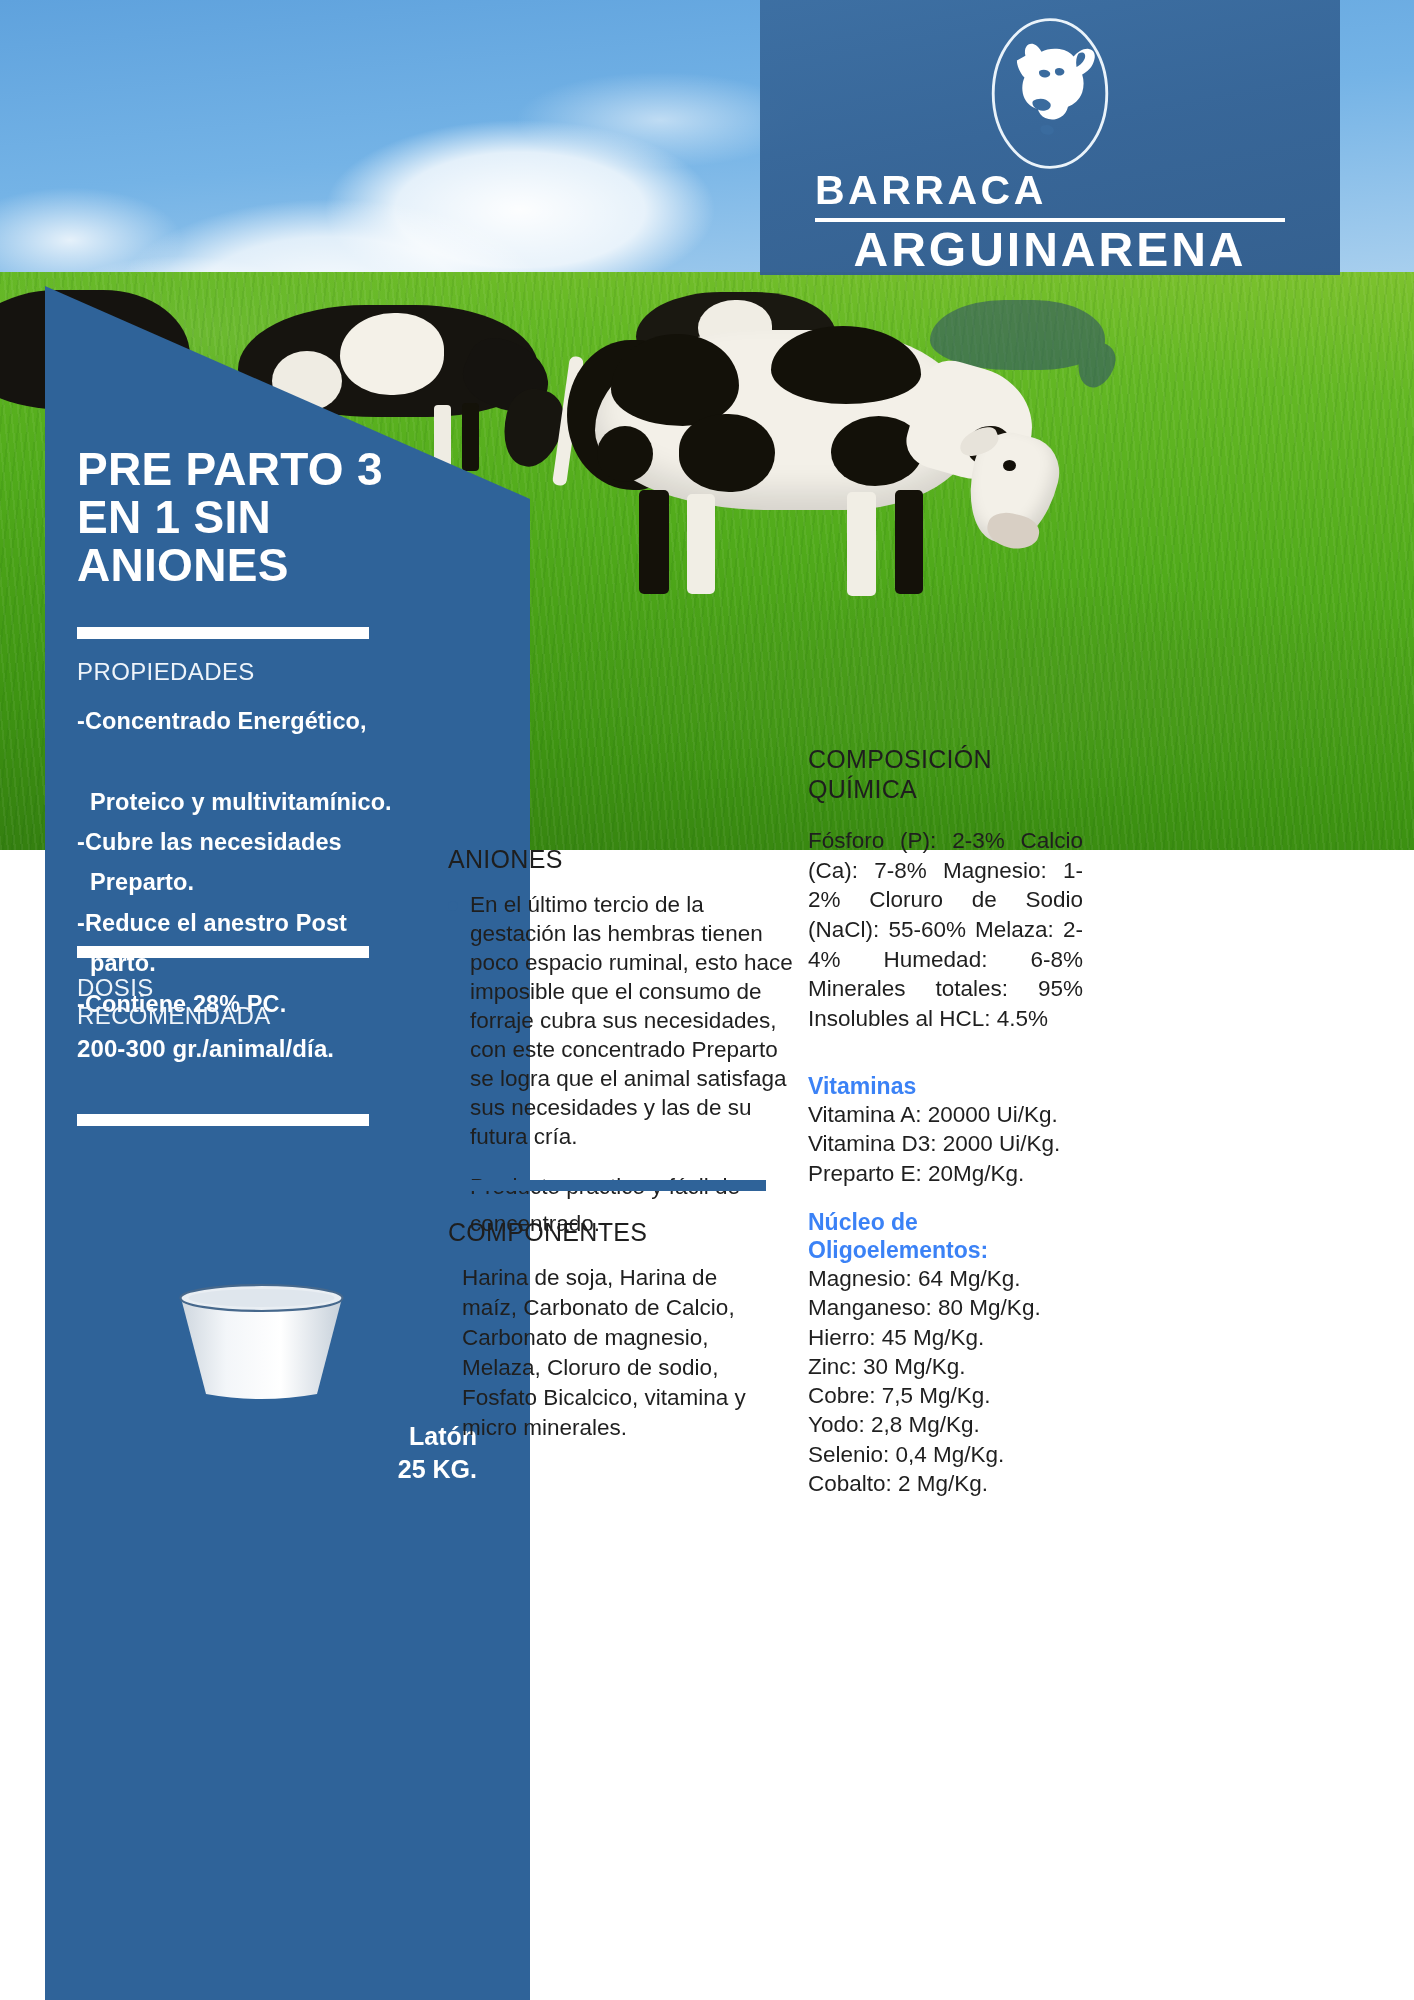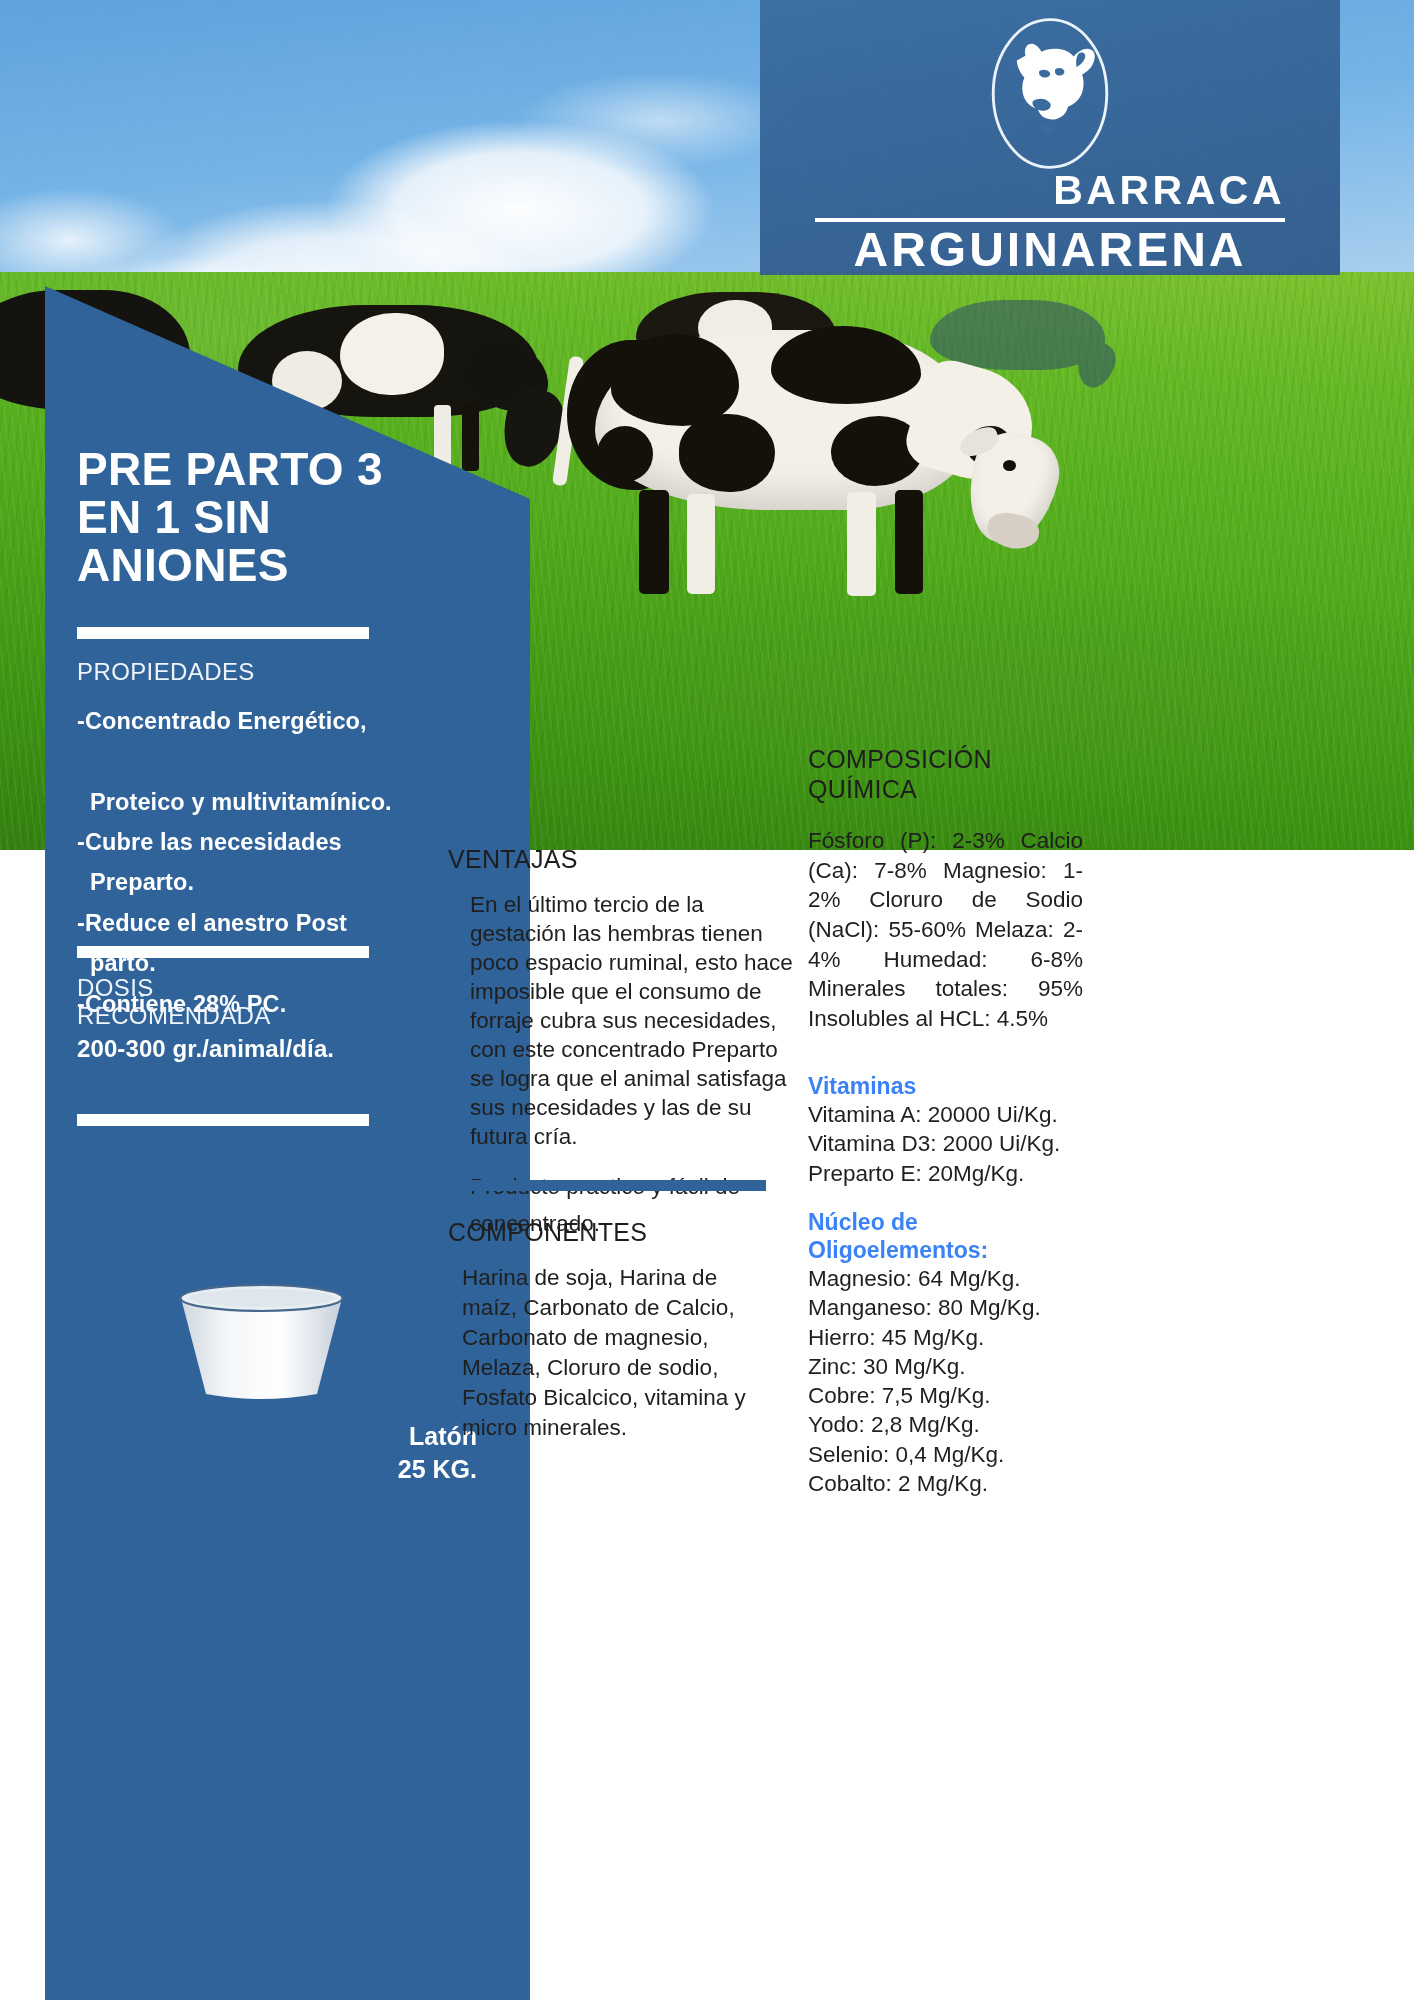--- a/index.html
+++ b/index.html
@@ -154,21 +154,21 @@
     display: flex;
     flex-direction: column;
     align-items: stretch;
     margin-top: -4px;
   }
   .brand-top {
     color: #ffffff;
     font-size: 41px;
     font-weight: 700;
     letter-spacing: 3.5px;
-    text-align: right;
+    text-align: left;
     line-height: 1.05;
   }
   .brand-rule { height: 4px; background: #ffffff; margin: 6px 0 4px; }
   .brand-bottom {
     color: #ffffff;
     font-size: 48px;
     font-weight: 700;
     letter-spacing: 3px;
     text-align: center;
     line-height: 1.02;
@@ -469,21 +469,21 @@
       </svg>
       <div class="bucket-label">
         <span>Latón</span><br>
         <span>25 KG.</span>
       </div>
     </div>
 
   </div>
 
   <div class="col-mid">
-    <div class="sec-head">VENTAJAS</div>
+    <div class="sec-head">ANIONES</div>
     <ul class="adv-list">
       <li class="adv-item">
         <span class="dot"></span>
         <span>En el último tercio de la gestación las hembras tienen poco espacio ruminal, esto hace imposible que el consumo de forraje cubra sus necesidades, con este concentrado Preparto se logra que el animal satisfaga sus necesidades y las de su futura cría.</span>
       </li>
       <li class="adv-item spaced">
         <span class="dot"></span>
         <span>Producto practico y fácil de concentrado.</span>
       </li>
     </ul>

